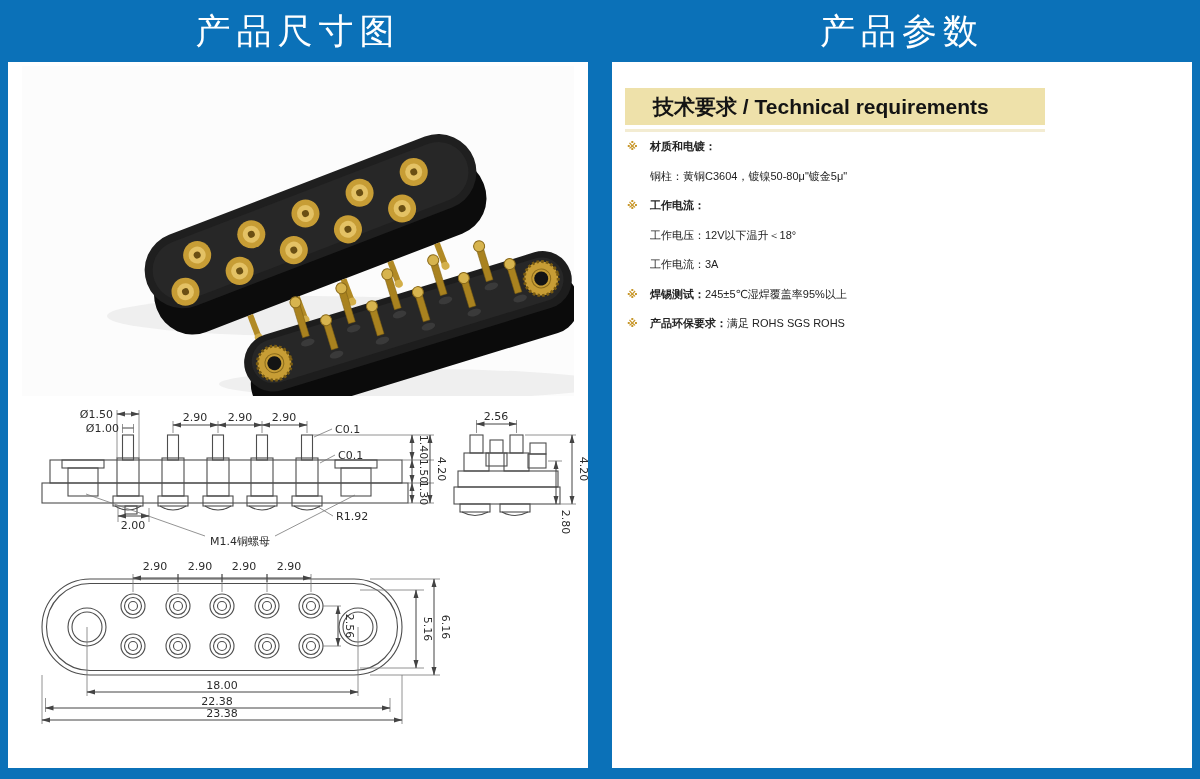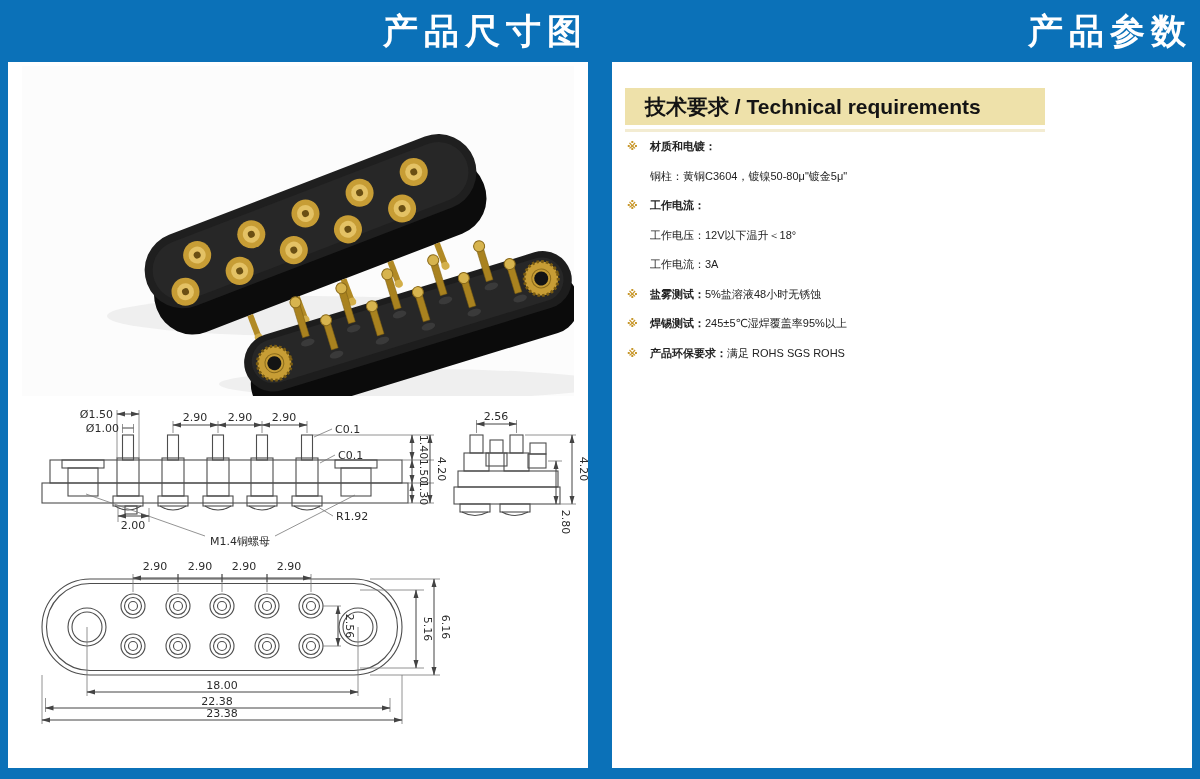--- a/index.html
+++ b/index.html
@@ -1,26 +1,26 @@
 <!DOCTYPE html>
 <html><head>
 <meta charset="utf-8">
 <style>
   *{margin:0;padding:0;box-sizing:border-box}
   body{font-family:"Liberation Sans","DejaVu Sans",sans-serif}
   .page{position:relative;width:1200px;height:779px;background:#0b71b8;overflow:hidden}
   .panel-header{position:absolute;top:5px;height:52px;width:580px;color:#fff;font-size:35px;
-    font-weight:bold;text-align:right;letter-spacing:6px;line-height:52px}
+    font-weight:normal;text-align:center;letter-spacing:6px;line-height:52px}
   .ph-left{left:8px}
   .ph-right{left:612px}
   .panel{position:absolute;top:62px;width:580px;height:706px;background:#fff}
   .panel-left{left:8px}
   .panel-right{left:612px}
   .spec-title{position:absolute;left:13px;top:26px;width:420px;height:37px;background:#eee1aa;
-    color:#141414;font-size:21px;font-weight:bold;line-height:37px;padding-left:20px;white-space:nowrap}
+    color:#141414;font-size:21px;font-weight:bold;line-height:37px;padding-left:28px;white-space:nowrap}
   .spec-underline{position:absolute;left:13px;top:67px;width:420px;height:3px;background:#f3ecd2}
   .spec-rows{position:absolute;left:15px;top:70px;width:560px}
   .spec-row{font-size:11px;line-height:29.5px;color:#222;white-space:nowrap}
   .spec-bullet{display:inline-block;width:23px;color:#c8972b;font-weight:bold}
   .spec-label{font-weight:bold}
   svg{position:absolute}
   svg text{font-family:"DejaVu Sans","Liberation Sans",sans-serif;font-size:11px;fill:#2b2b2b}
 </style>
 </head>
 <body>
@@ -361,23 +361,20 @@
       <div class="spec-row">
         <span class="spec-bullet">※</span><span class="spec-label">工作电流：</span><span class="spec-value"></span>
       </div>
       <div class="spec-row">
         <span class="spec-bullet"></span><span class="spec-label"></span><span class="spec-value">工作电压：12V以下温升＜18°</span>
       </div>
       <div class="spec-row">
         <span class="spec-bullet"></span><span class="spec-label"></span><span class="spec-value">工作电流：3A</span>
       </div>
       <div class="spec-row">
-        <span class="spec-bullet">※</span><span class="spec-label">盐雾测试：</span><span class="spec-value">5%盐溶液48小时无锈蚀</span>
-      </div>
-      <div class="spec-row">
         <span class="spec-bullet">※</span><span class="spec-label">焊锡测试：</span><span class="spec-value">245±5℃湿焊覆盖率95%以上</span>
       </div>
       <div class="spec-row">
         <span class="spec-bullet">※</span><span class="spec-label">产品环保要求：</span><span class="spec-value">满足 ROHS SGS ROHS</span>
       </div>
     </div>
   </div>
 
 </div>
 

